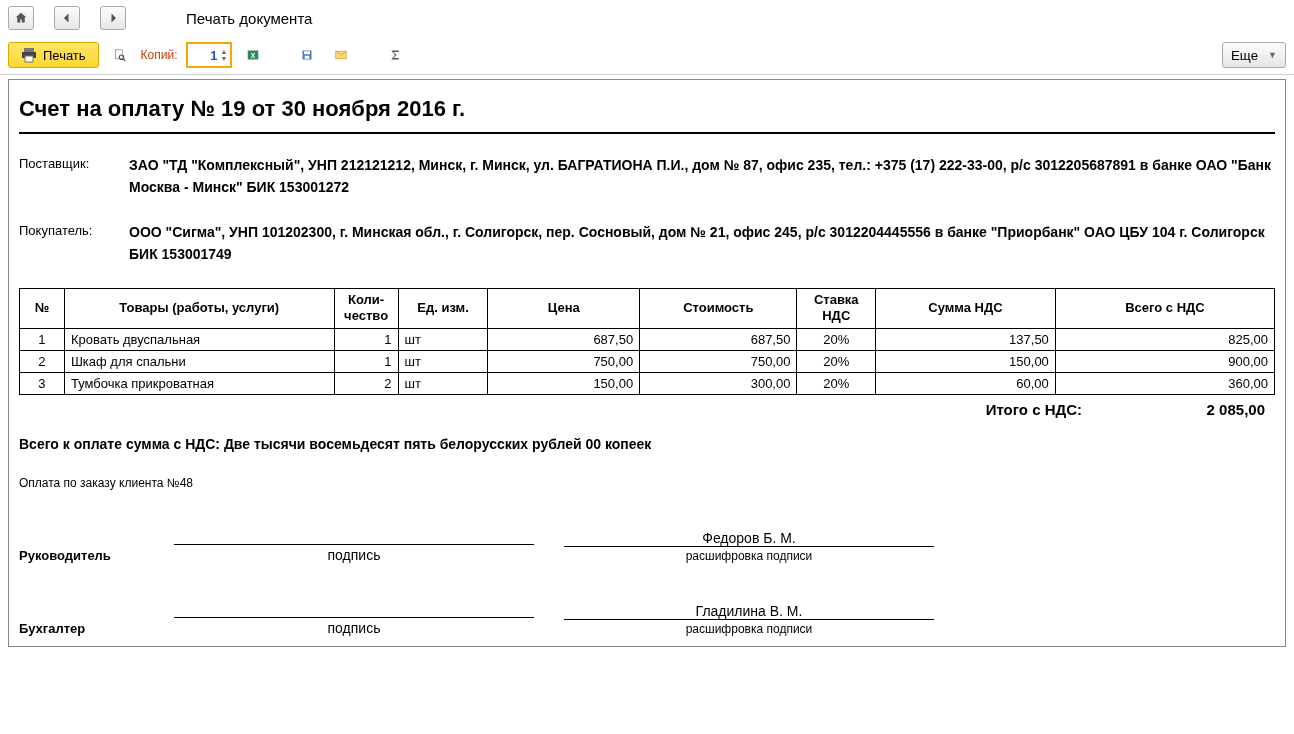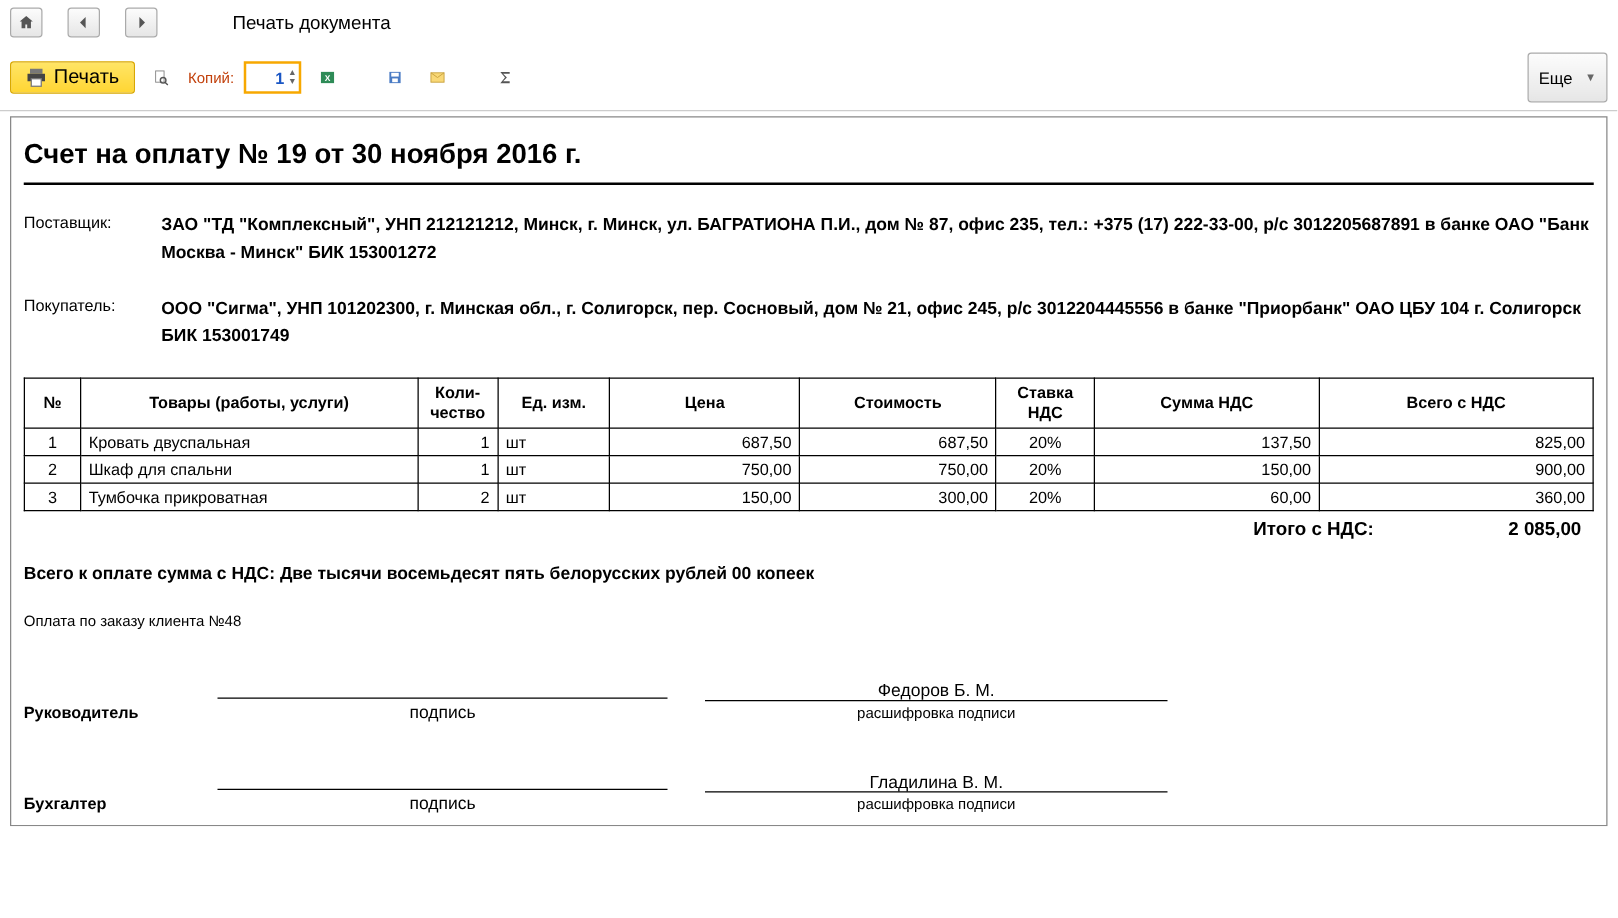--- a/index.html
+++ b/index.html
@@ -40,21 +40,21 @@
     }
     .print-btn {
       background: linear-gradient(#ffe566, #ffd633);
       border: 1px solid #d9a800;
       border-radius: 3px;
       padding: 4px 12px;
       display: flex;
       align-items: center;
       gap: 6px;
       cursor: pointer;
-      font-size: 16px;
+      font-size: 13px;
       height: 26px;
     }
     .tb-icon-btn {
       border: 1px solid transparent;
       background: transparent;
       border-radius: 3px;
       width: 26px;
       height: 26px;
       display: flex;
       align-items: center;
@@ -92,21 +92,21 @@
     .more-btn {
       border: 1px solid #aaa;
       background: linear-gradient(#fcfcfc, #e6e6e6);
       border-radius: 3px;
       padding: 4px 8px;
       display: flex;
       align-items: center;
       gap: 10px;
       cursor: pointer;
       margin-left: auto;
-      height: 40px;
+      height: 26px;
     }
     .document-wrap {
       border: 1px solid #888;
       margin-top: 4px;
       margin-left: 8px;
       margin-right: 8px;
     }
     .document {
       padding: 16px 10px 10px 10px;
     }
@@ -161,21 +161,21 @@
     td.num { text-align: center; }
     td.qty, td.price, td.cost, td.vats, td.total { text-align: right; }
     td.vatr { text-align: center; }
     .totals-row {
       display: flex;
       justify-content: flex-end;
       font-weight: bold;
       margin-top: 6px;
       font-size: 15px;
     }
-    .totals-label { margin-right: 66px; }
+    .totals-label { margin-right: 83px; }
     .totals-val { width: 110px; text-align: right; padding-right: 10px;}
     .amount-words {
       margin-top: 18px;
       font-size: 14px;
     }
     .amount-words .bold { font-weight: bold; }
     .order-note {
       margin-top: 24px;
       font-size: 12px;
     }

